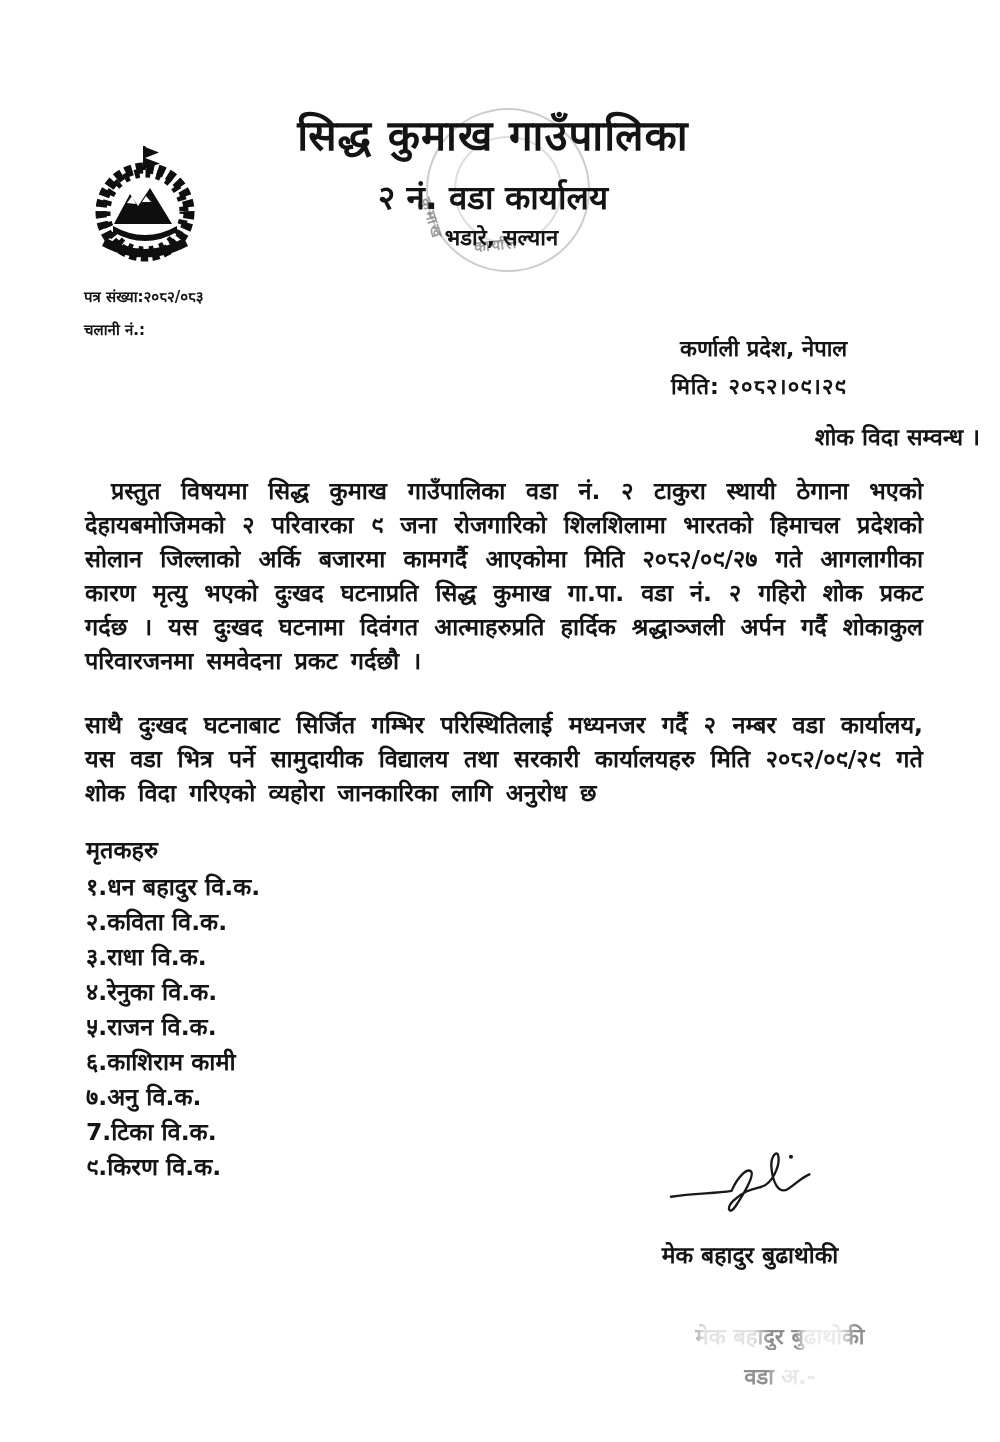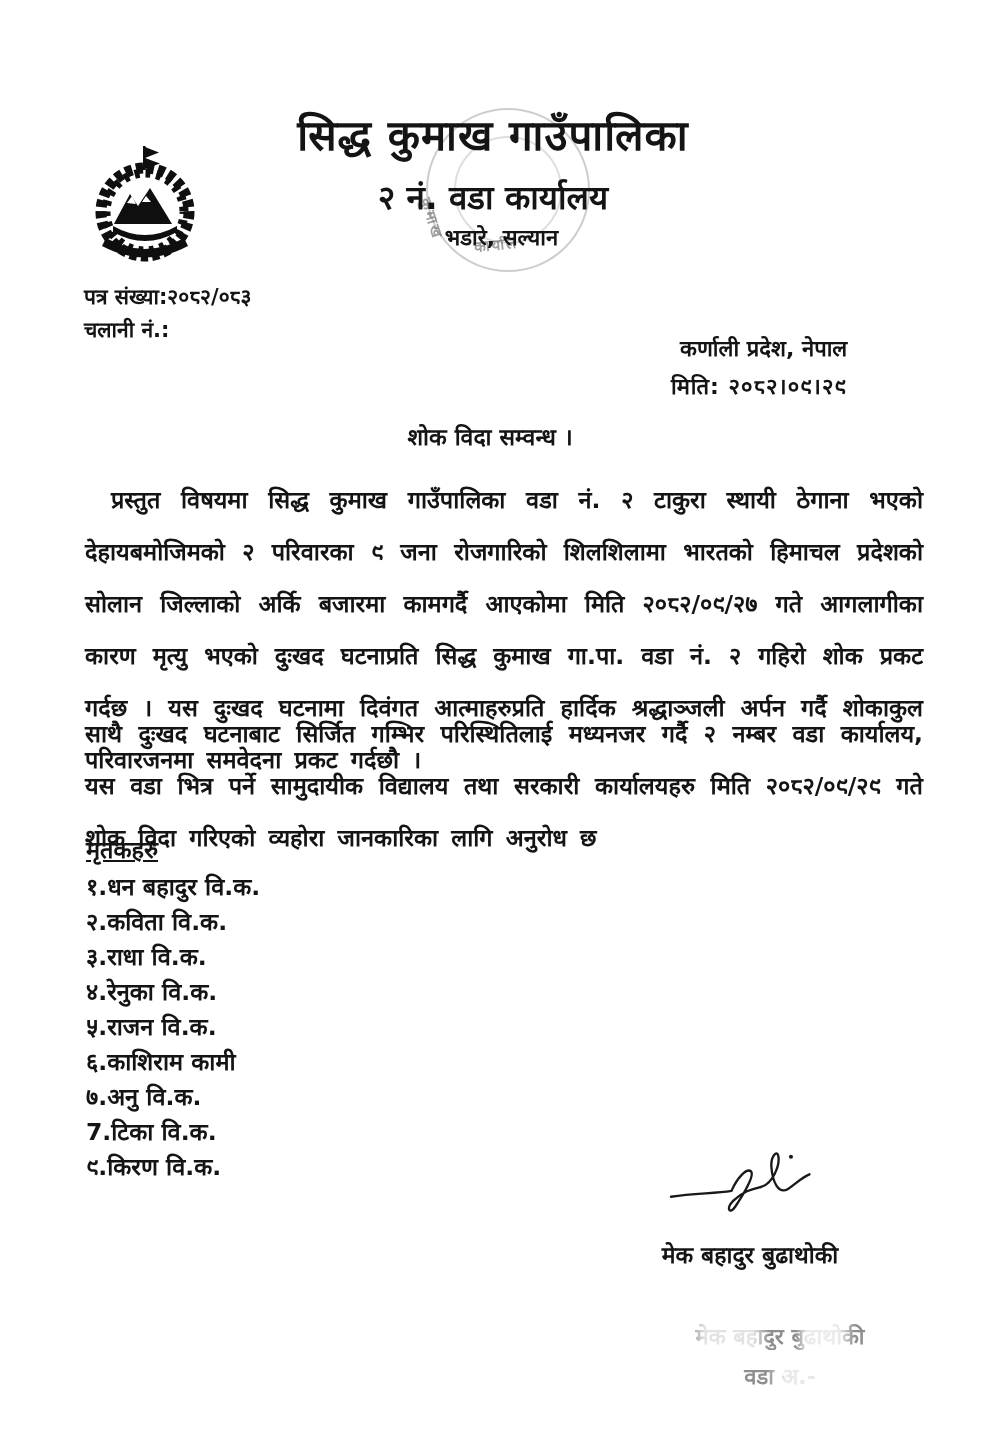--- a/index.html
+++ b/index.html
@@ -27,38 +27,38 @@
   }
   .header-stamp .frag-left  { left:-2px; top:78px; transform:rotate(72deg); transform-origin:left center; }
   .header-stamp .frag-bottom{ left:46px; bottom:16px; transform:rotate(-6deg); }
 
   .header-title { position:absolute; top:110px; left:0; right:14px; text-align:center; z-index:2; }
   .t1 { font-size:42px; font-weight:700; letter-spacing:1px; line-height:52px; }
   .t2 { font-size:33px; font-weight:700; line-height:40px; margin-top:16px; }
   .t3 { font-size:22px; font-weight:700; line-height:26px; margin-top:7px;padding-left:17px; }
 
   
-  .meta-left  { position:absolute; left:84px;  top:281px; font-size:21px; font-weight:700; line-height:33px; z-index:2; }
+  .meta-left  { position:absolute; left:84px;  top:281px; font-size:15px; font-weight:700; line-height:33px; z-index:2; }
   .meta-right { position:absolute; left:662px; top:334px; font-size:22px; font-weight:700; line-height:30px; }
   .meta-right .province { padding-left:18px;text-align:center; }
   .meta-right .date-row { margin-top:8px; letter-spacing:1px;margin-left:9px; }
 
   
-  .subject { position:absolute; top:420px; left:0; right:20px; text-align:center; font-size:23px; font-weight:600; }
+  .subject { position:absolute; top:420px; left:0; right:20px; text-align:right; font-size:23px; font-weight:600; }
 
   .para {
     position:absolute; left:85px; width:838px;
-    font-size:23.5px; line-height:52px; font-weight:600;
+    font-size:23.5px; line-height:34px; font-weight:600;
     text-align:justify; word-spacing:5px;
   }
   .para-1 { top:474px; text-indent:26px; }
   .para-2 { top:708px; }
 
   .deceased { position:absolute; left:86px; top:833px; font-size:23.5px; font-weight:600; line-height:35px; }
-  .deceased .heading { margin-bottom:2px;text-decoration:underline; }
+  .deceased .heading { margin-bottom:2px; }
   .deceased .item { white-space:nowrap; }
 
   
   .sign-block { position:absolute; left:620px; top:1148px; width:260px; text-align:center; }
   .sign-svg { width:172px; height:78px; display:inline-block; }
   .sign-name  { font-size:23px; font-weight:700; margin-top:8px; white-space:nowrap; }
   .sign-title { font-size:23px; font-weight:600; margin-top:9px; }
 
   .faded-stamp {
     position:absolute; left:646px; top:1320px; width:268px; text-align:center;

